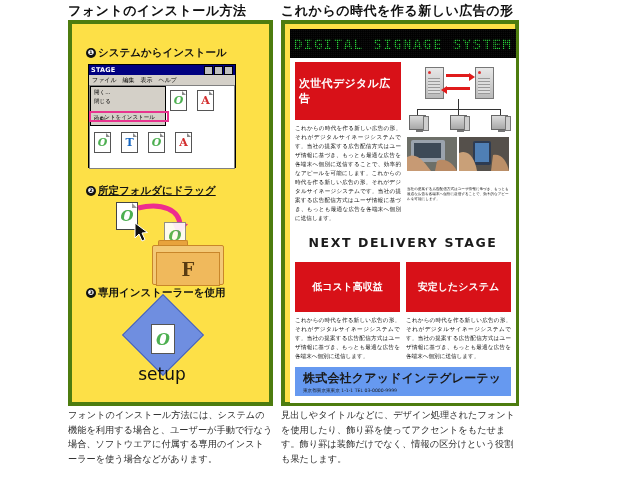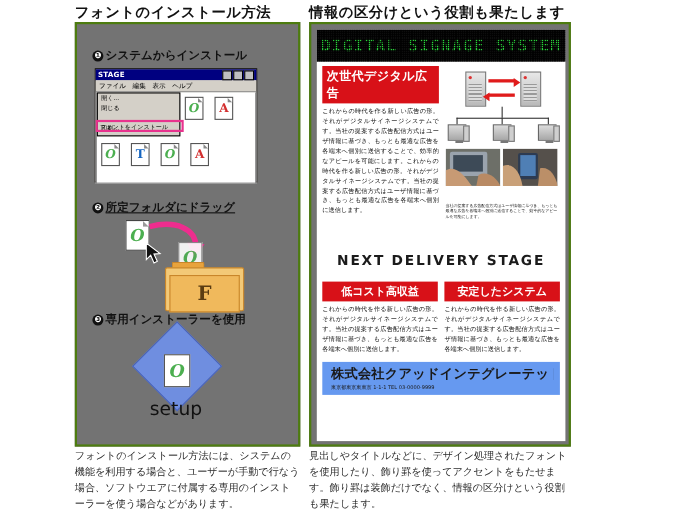--- a/index.html
+++ b/index.html
@@ -5,21 +5,21 @@
   html,body{margin:0;padding:0;background:#fff;}
   body{width:630px;height:477px;overflow:hidden;font-family:"DejaVu Sans","Liberation Sans",sans-serif;color:#1a1a1a;}
   .page{position:relative;width:532px;height:477px;}
 
   
   .col-title{position:absolute;font-size:13px;font-weight:bold;letter-spacing:.5px;color:#111;white-space:nowrap;}
   #t-left{left:68px;top:2px;}
   #t-right{left:281px;top:2px;}
 
   
-  .panel{position:absolute;background:#737373;border:2px solid #4d7c0f;box-sizing:border-box;}
+  .panel{position:absolute;background:#fde047;border:4px solid #4d7c0f;box-sizing:border-box;}
   #panel-left{left:68px;top:20px;width:205px;height:386px;}
   #panel-right{left:281px;top:20px;width:238px;height:386px;}
 
   
   .step-head{position:absolute;font-size:10.5px;font-weight:bold;color:#111;white-space:nowrap;}
   .num{display:inline-block;width:10px;height:10px;line-height:10px;border-radius:50%;
        background:#111;color:#fff;text-align:center;font-size:7.5px;margin-right:2px;vertical-align:1px;}
   #s1h{left:14px;top:22px;}
   #s2h{left:14px;top:160px;text-decoration:underline;}
   #s3h{left:14px;top:262px;}
@@ -88,21 +88,21 @@
   .poster{position:absolute;left:5px;top:5px;width:226px;height:374px;background:#fff;box-sizing:border-box;}
   .led{position:relative;height:29px;background:#0d0d0d;overflow:hidden;
        display:flex;align-items:center;justify-content:center;}
   .led-txt{font-size:14.5px;font-weight:bold;letter-spacing:1.2px;color:#2ad43a;
            font-family:"DejaVu Sans Mono","Liberation Mono",monospace;}
   .led:after{content:"";position:absolute;inset:0;
     background-image:repeating-linear-gradient(to right,rgba(0,0,0,.75) 0 1px,transparent 1px 2px),
                      repeating-linear-gradient(to bottom,rgba(0,0,0,.75) 0 1px,transparent 1px 2px);}
 
   .p-body{position:relative;padding:4px 5px 0 5px;}
-  .redbar{background:#d81118;color:#fff;font-size:11px;font-weight:bold;padding:2px 4px;
+  .redbar{background:#d81118;color:#fff;font-size:11px;font-weight:bold;padding:14px 4px;
           display:inline-block;letter-spacing:.3px;}
   .jp-para{font-size:5.6px;line-height:9px;color:#111;margin-top:4px;text-align:justify;}
 
   .cols{display:flex;gap:6px;}
   .lcol{width:106px;}
   .rcol{width:104px;position:relative;}
 
   
   .diagram{position:relative;height:106px;margin-top:3px;}
   .srv{position:absolute;width:17px;height:30px;background:linear-gradient(#e8e8e8,#b9b9b9);
@@ -119,45 +119,45 @@
   .mon{position:absolute;width:20px;height:17px;}
   .mon .scr{width:15px;height:13px;background:linear-gradient(#dcdcdc,#a8a8a8);border:1px solid #666;}
   .mon .std{width:7px;height:2px;background:#777;margin:0 auto;}
   .mon .tow{position:absolute;right:0;top:1px;width:4px;height:13px;background:#cfcfcf;border:1px solid #777;}
 
   .photos{display:flex;gap:2px;margin-top:2px;}
   .photo{width:50px;height:34px;position:relative;overflow:hidden;}
   .cap-sm{font-size:3.6px;line-height:5px;color:#111;margin-top:2px;}
 
   
-  .band{margin-top:22px;text-align:center;}
+  .band{margin-top:5px;text-align:center;}
   .orn-row{height:6px;width:100%;overflow:hidden;}
   .band-title{font-size:12.5px;font-weight:bold;letter-spacing:1.6px;color:#1b1b1b;
               font-family:"DejaVu Sans","Liberation Sans",sans-serif;padding:1px 0;}
 
   .twocol{display:flex;gap:6px;margin-top:5px;}
   .twocol>div{width:106px;}
-  .hdr2{background:#d81118;color:#fff;font-size:10px;font-weight:bold;padding:2px 0;text-align:center;}
+  .hdr2{background:#d81118;color:#fff;font-size:10px;font-weight:bold;padding:18px 0;text-align:center;}
 
   .footer{margin-top:6px;background:#6699f0;padding:3px 6px 3px 8px;}
   .f-name{font-size:12px;font-weight:bold;color:#1a1a1a;letter-spacing:.2px;white-space:nowrap;overflow:hidden;}
   .f-addr{font-size:4.6px;color:#1a1a1a;margin-top:1px;white-space:nowrap;}
 
   
   .caption{position:absolute;font-size:9.2px;line-height:14.5px;color:#2b2b2b;}
   #cap-left{left:68px;top:408px;width:205px;}
   #cap-right{left:281px;top:408px;width:238px;}
 </style>
 </head>
 <body>
 
 <div class="page">
 
   <div class="col-title" id="t-left">フォントのインストール方法</div>
-  <div class="col-title" id="t-right">情報の区分けという役割も果たします</div>
+  <div class="col-title" id="t-right">これからの時代を作る新しい広告の形</div>
 
   <div class="panel" id="panel-left">
 
     <div class="step-head" id="s1h">
       <span class="num">❶</span><span>システムからインストール</span>
     </div>
 
     <div class="win">
       <div class="win-title">
         <span class="win-title-text">STAGE</span>

